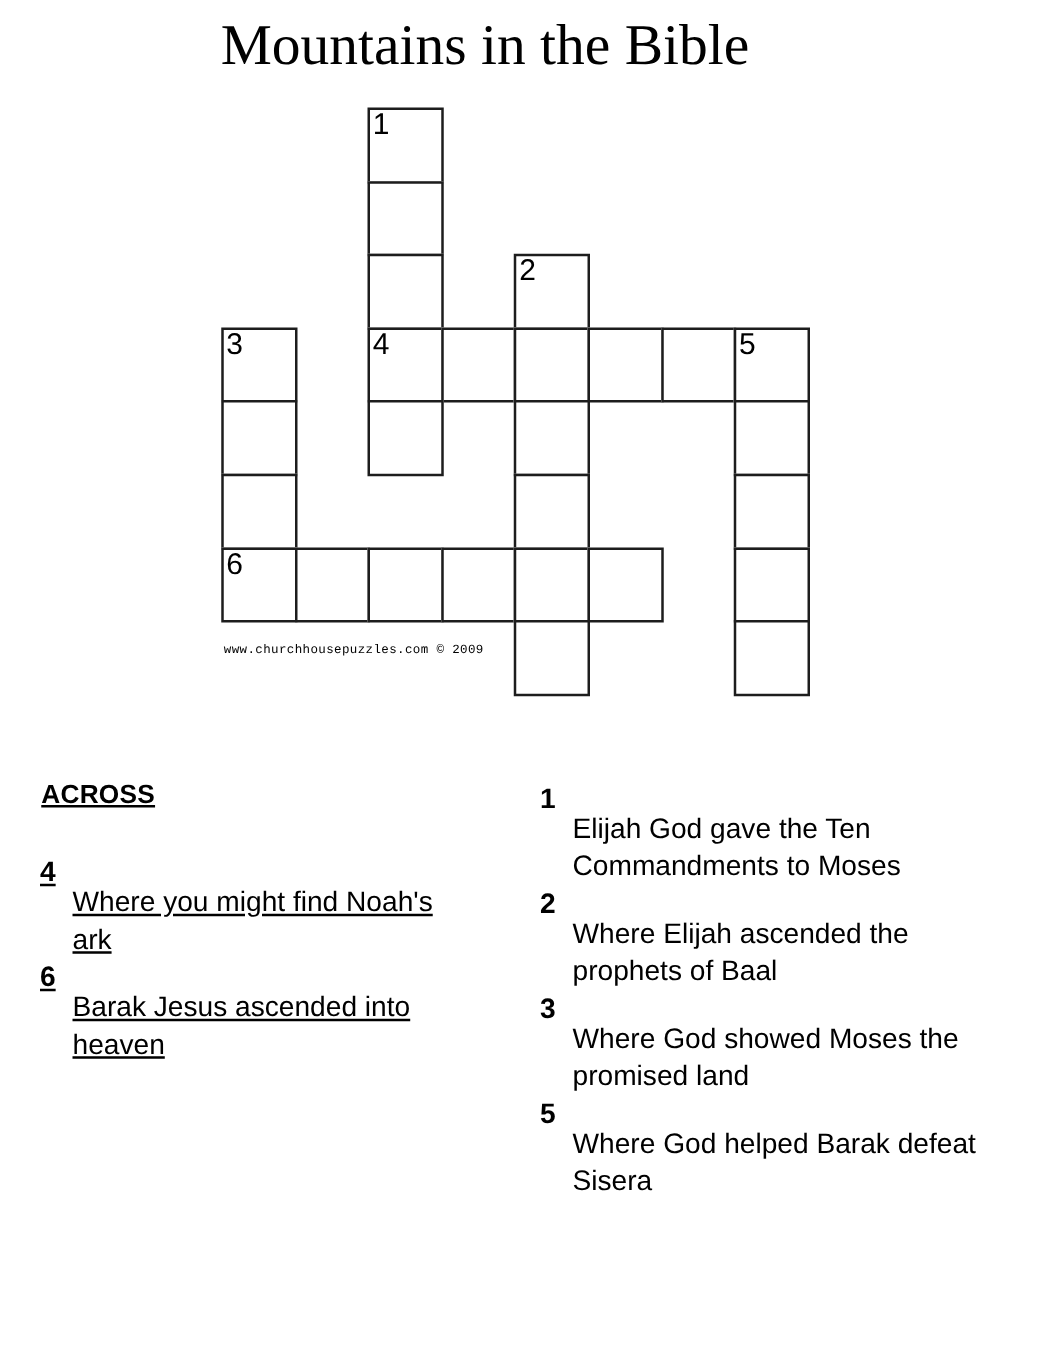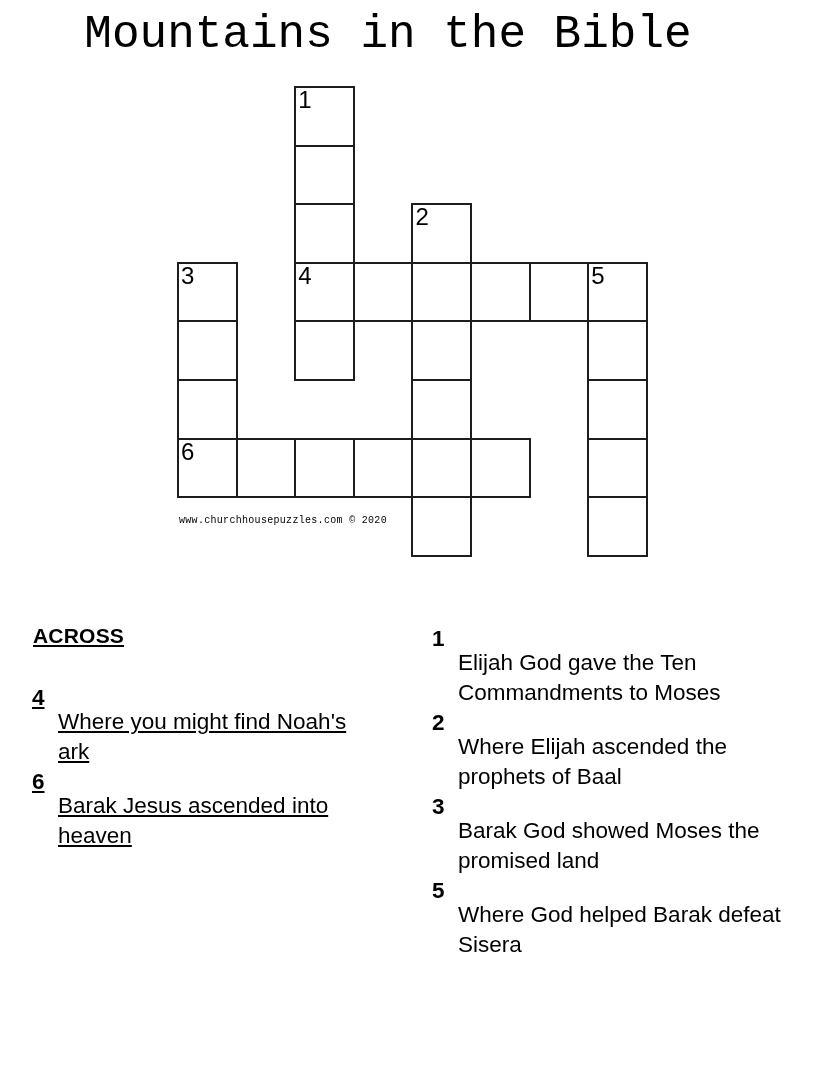--- a/index.html
+++ b/index.html
@@ -5,21 +5,21 @@
   * { margin:0; padding:0; box-sizing:border-box; }
   html,body { background:#ffffff; }
   .page {
     position:relative; width:840px; height:1080px;
     background:#ffffff; color:#000; overflow:hidden;
     font-family:"Liberation Sans", sans-serif;
   }
   .title {
     position:absolute; top:9px; left:0; width:776px;
     text-align:center;
-    font-family:Liberation Mono, monospace;
+    font-family:Liberation Serif, serif;
     font-size:46px; font-weight:normal; white-space:nowrap;
   }
   .grid { position:absolute; left:177px; top:86px; }
   .cell {
     position:absolute; width:60.6px; height:60.6px;
     background:#ffffff; border:2px solid #1d1d1d;
   }
   .cell-num {
     position:absolute; top:-1px; left:2px;
     font-size:24px; line-height:26px; color:#000;
@@ -83,21 +83,21 @@
       <div class="cell" style="left: 58.6px; top: 351.6px;"></div>
       <div class="cell" style="left: 117.2px; top: 351.6px;"></div>
       <div class="cell" style="left: 175.8px; top: 351.6px;"></div>
       <div class="cell" style="left: 234.4px; top: 351.6px;"></div>
       <div class="cell" style="left: 293px; top: 351.6px;"></div>
       <div class="cell" style="left: 410.2px; top: 351.6px;"></div>
       <div class="cell" style="left: 234.4px; top: 410.2px;"></div>
       <div class="cell" style="left: 410.2px; top: 410.2px;"></div>
     </div>
 
-  <div class="copyright">www.churchhousepuzzles.com © 2020</div>
+  <div class="copyright">www.churchhousepuzzles.com © 2009</div>
 
   <div class="clues clues-across">
     <h2>ACROSS</h2>
     <div>
         <div class="clue">
           <span class="clue-num">4</span>
           <span class="clue-text">Where you might find Noah's ark</span>
         </div>
         <div class="clue">
           <span class="clue-num">6</span>
@@ -111,21 +111,21 @@
         <div class="clue">
           <span class="clue-num">1</span>
           <span class="clue-text">Elijah God gave the Ten Commandments to Moses</span>
         </div>
         <div class="clue">
           <span class="clue-num">2</span>
           <span class="clue-text">Where Elijah ascended the prophets of Baal</span>
         </div>
         <div class="clue">
           <span class="clue-num">3</span>
-          <span class="clue-text">Barak God showed Moses the promised land</span>
+          <span class="clue-text">Where God showed Moses the promised land</span>
         </div>
         <div class="clue">
           <span class="clue-num">5</span>
           <span class="clue-text">Where God helped Barak defeat Sisera</span>
         </div>
       </div>
   </div>
 
 </div>
 

